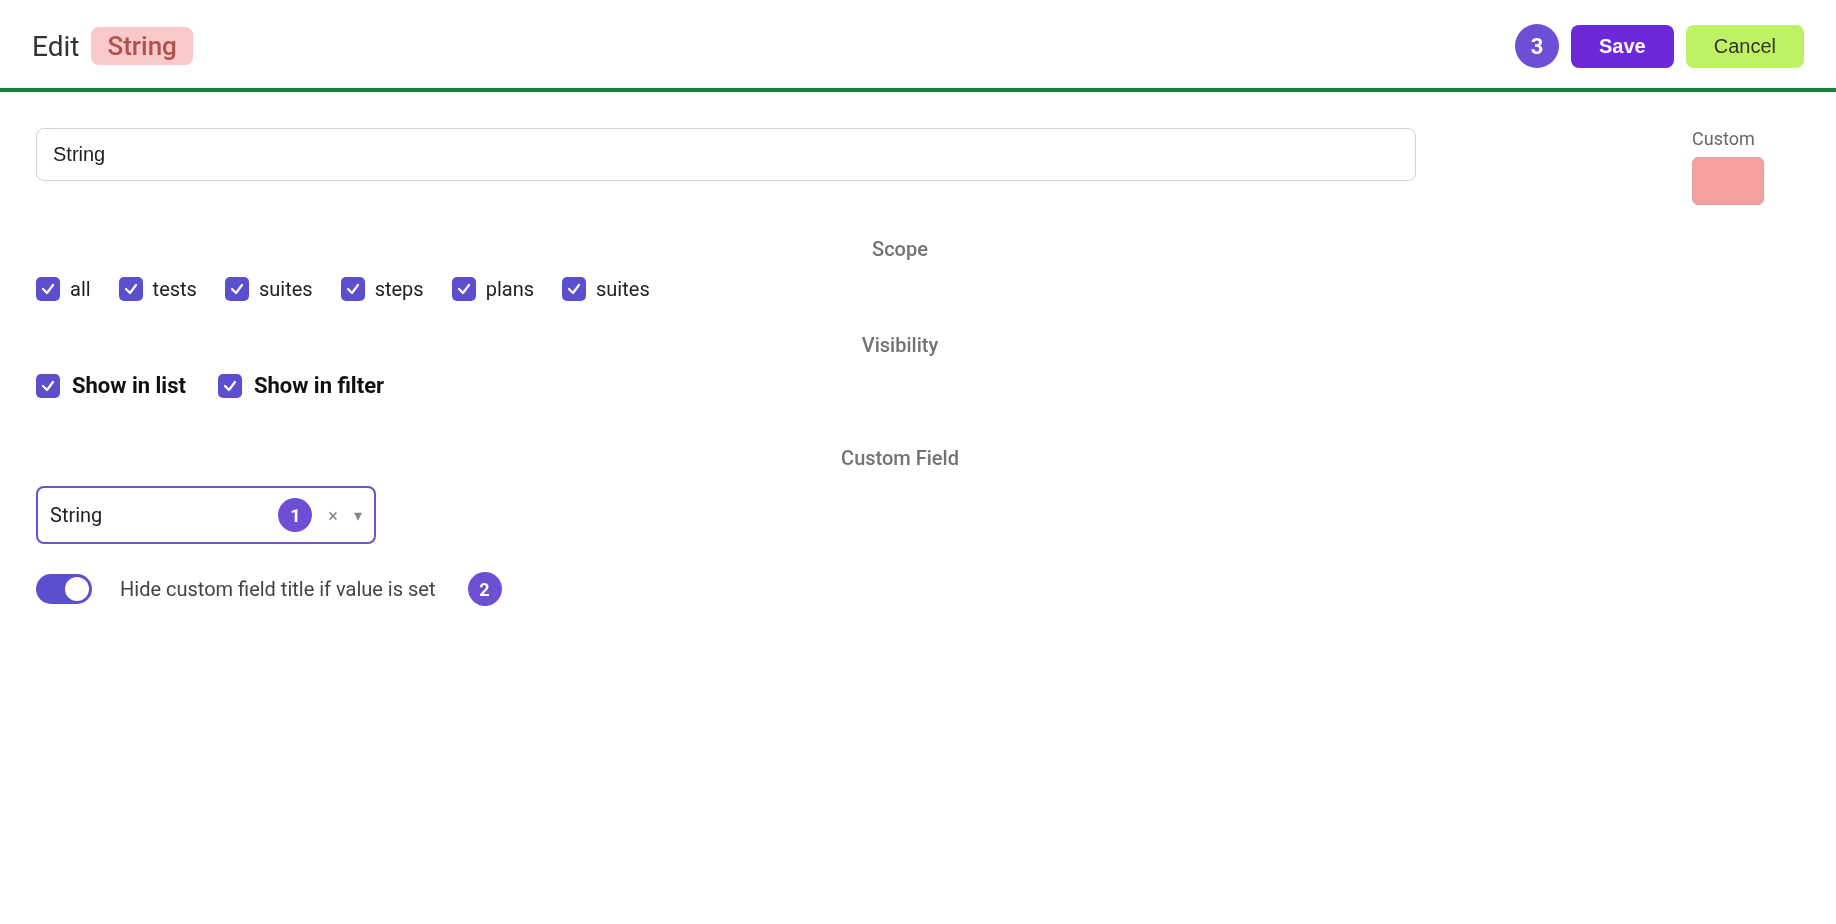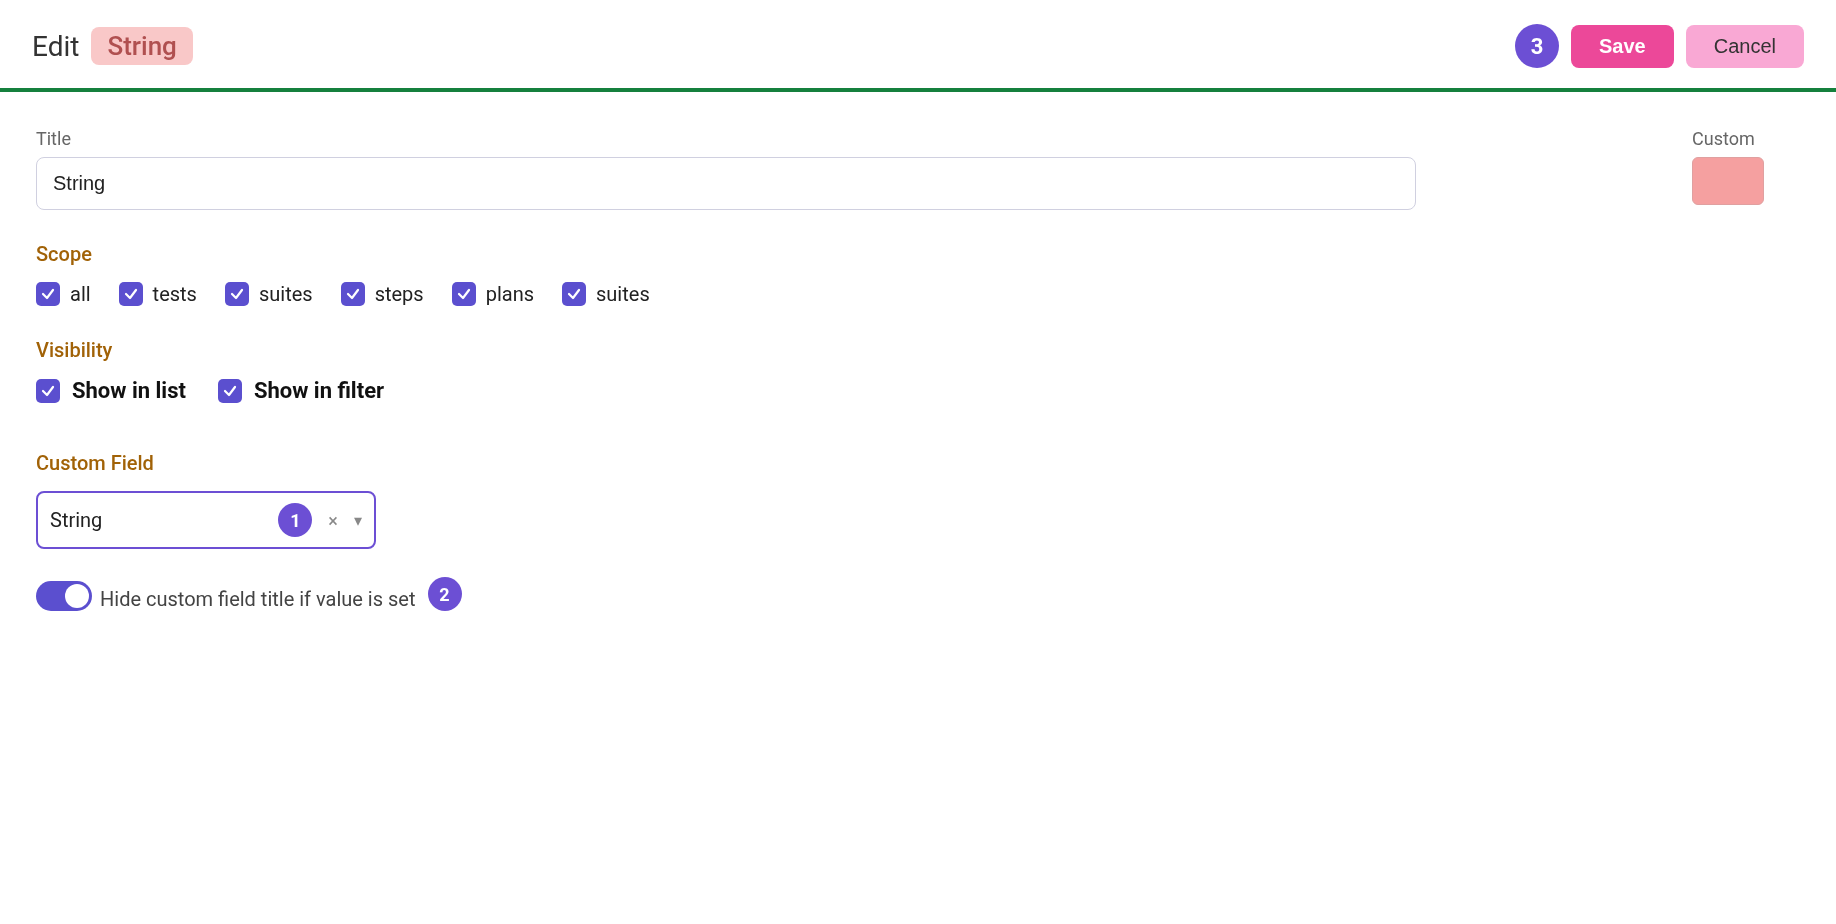--- a/index.html
+++ b/index.html
@@ -48,31 +48,31 @@
       border-radius: 50%;
       background: #6c4fd4;
       color: #fff;
       font-size: 22px;
       font-weight: 700;
       display: flex;
       align-items: center;
       justify-content: center;
     }
     .btn-save {
-      background: #ec4899;
+      background: #6d28d9;
       color: #fff;
       border: none;
       border-radius: 8px;
       padding: 10px 28px;
       font-size: 20px;
       font-weight: 600;
       cursor: pointer;
     }
     .btn-cancel {
-      background: #f9a8d4;
+      background: #bef264;
       color: #333;
       border: none;
       border-radius: 8px;
       padding: 10px 28px;
       font-size: 20px;
       font-weight: 500;
       cursor: pointer;
     }
 
     
@@ -115,24 +115,25 @@
       height: 48px;
       background: #f5a0a0;
       border-radius: 6px;
       border: 1.5px solid #e0a0a0;
       cursor: pointer;
     }
 
     
     .section-label {
       font-size: 20px;
-      color: #a16207;
+      color: #737373;
       font-weight: 500;
       margin-bottom: 16px;
       margin-top: 8px;
+      text-align: center;
     }
 
     
     .scope-section {
       margin-bottom: 32px;
     }
     .checkbox-group {
       display: flex;
       align-items: center;
       gap: 28px;
@@ -224,22 +225,22 @@
       padding: 0 4px;
     }
     .cf-arrow {
       font-size: 16px;
       color: #888;
     }
 
     
     .toggle-row {
       display: flex;
-      align-items: flex-end;
-      gap: 8px;
+      align-items: center;
+      gap: 28px;
       margin-top: 8px;
     }
     .toggle-switch {
       position: relative;
       width: 56px;
       height: 30px;
       cursor: pointer;
     }
     .toggle-track {
       width: 56px;
@@ -292,21 +293,20 @@
     <div class="step-badge">3</div>
     <button class="btn-save">Save</button>
     <button class="btn-cancel">Cancel</button>
   </div>
 </div>
 
 <div class="main">
 
   <div class="form-row">
     <div class="form-group form-group-title">
-      <label class="form-label">Title</label>
       <input class="title-input" type="text" value="String" style="">
     </div>
     <div class="form-group" style="margin-left:8px;">
       <label class="form-label">Custom</label>
       <div class="color-swatch"></div>
     </div>
   </div>
 
   <div class="scope-section">
     <div class="section-label">Scope</div>

